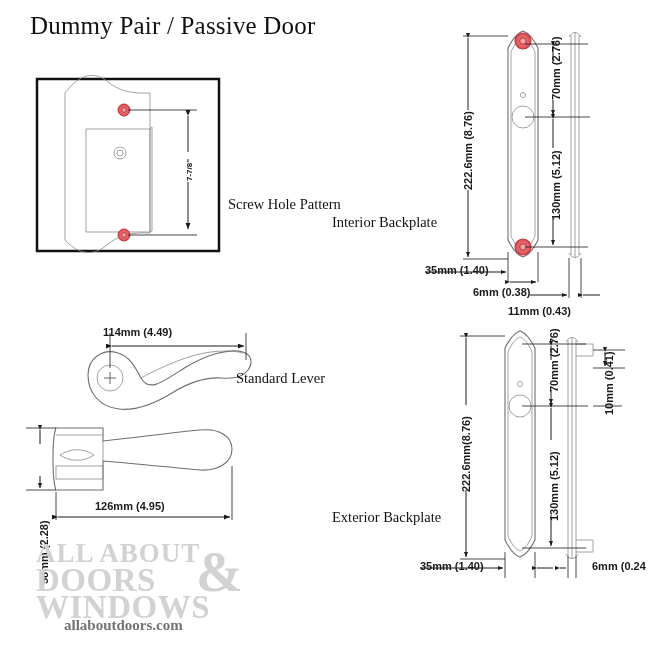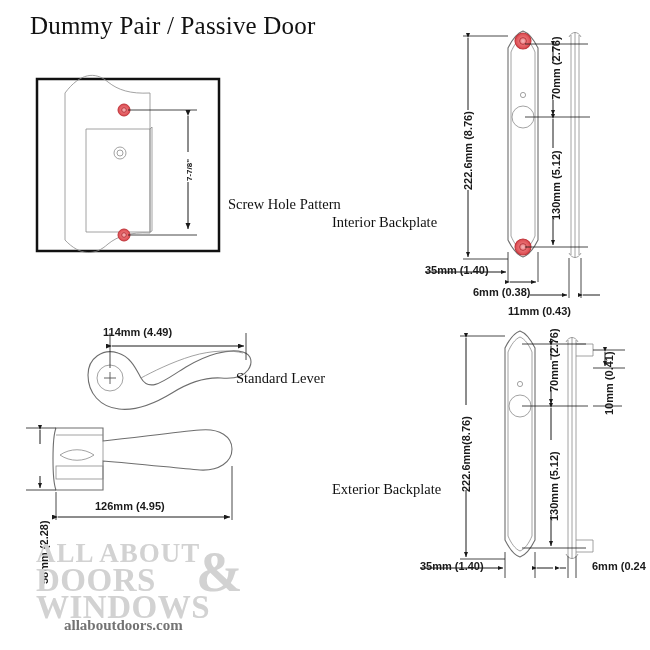--- a/index.html
+++ b/index.html
@@ -236,21 +236,21 @@
       <line class="ln" x1="560" y1="568" x2="566" y2="568" marker-start="url(#ahs)"></line>
     </g>
   </svg>
 
   <div class="label" style="left:228px;top:150px;margin-top:46px;">Screw Hole Pattern</div>
 
   <div class="label" style="left:332px;top:214px;">Interior Backplate</div>
 
   <div class="label" style="left:236px;top:370px;">Standard Lever</div>
 
-  <div class="label" style="left:332px;top:481px;">Exterior Backplate</div>
+  <div class="label" style="left:332px;top:509px;">Exterior Backplate</div>
 
   <div class="dim vert tiny" style="left:185px;top:181px;">7-7/8"</div>
 
   <div class="dim vert" style="left:462px;top:190px;">222.6mm (8.76)</div>
   <div class="dim vert" style="left:550px;top:100px;">70mm (2.76)</div>
   <div class="dim vert" style="left:550px;top:220px;">130mm (5.12)</div>
   <div class="dim" style="left:425px;top:264px;">35mm (1.40)</div>
   <div class="dim" style="left:473px;top:286px;">6mm (0.38)</div>
   <div class="dim" style="left:508px;top:305px;">11mm (0.43)</div>
 

